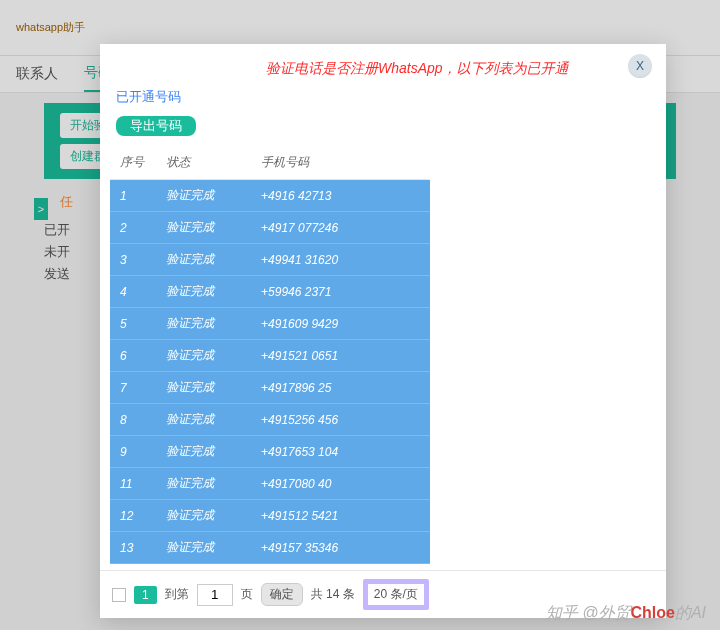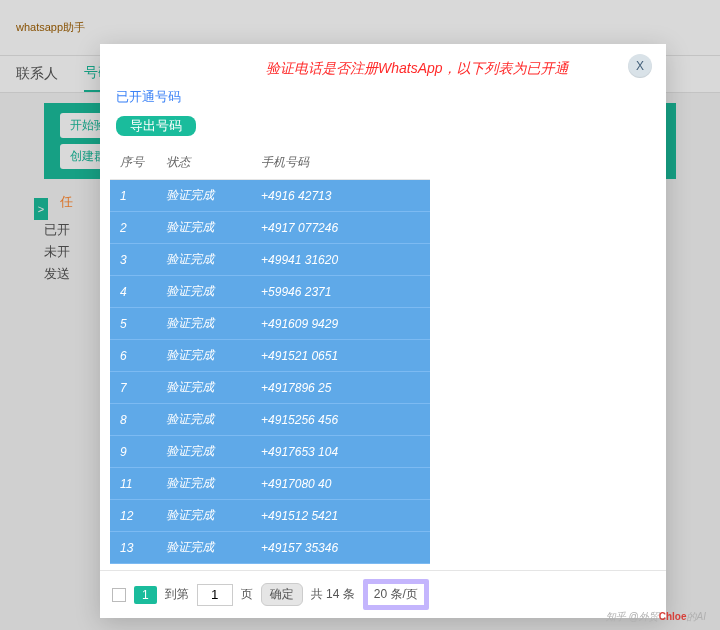--- a/index.html
+++ b/index.html
@@ -27,21 +27,21 @@
   .table td { padding: 7px 10px; color: #fff; background: #5fa9e8; border-bottom: 1px solid #7cbaf2; }
   .col-idx { width: 44px; }
   .col-status { width: 90px; }
   .col-phone { width: 170px; }
   .pager { display: flex; align-items: center; gap: 8px; padding: 8px 12px; border-top: 1px solid #e5e5e5; font-size: 12px; color: #555; }
   .pg-chk { width: 14px; height: 14px; border: 1px solid #bbb; display: inline-block; }
   .pg-num { background: #1abc9c; color: #fff; padding: 2px 8px; border-radius: 2px; }
   .pg-input { width: 36px; height: 22px; border: 1px solid #ccc; text-align: center; }
   .pg-btn { border: 1px solid #ccc; background: #e5e5e5; padding: 2px 8px; border-radius: 6px; cursor: pointer; }
   .pg-select { border: 5px solid #c4b5fd; padding: 2px 6px; border-radius: 2px; cursor: pointer; text-align: center; }
-  .watermark { position: absolute; right: 14px; bottom: 6px; color: #b0b0b0; font-size: 10px; font-style: italic; }
+  .watermark { position: absolute; right: 14px; bottom: 6px; color: #b0b0b0; font-size: 16px; font-style: italic; }
   .watermark .red { color: #d7403a; font-weight: bold; font-style: normal;}
 </style>
 </head>
 <body>
 
 <div class="title-bar">whatsapp助手</div>
 
 <div class="main-tabs" id="main-tabs">
     <span class="main-tab">联系人</span>
     <span class="main-tab active">号码验证</span>

